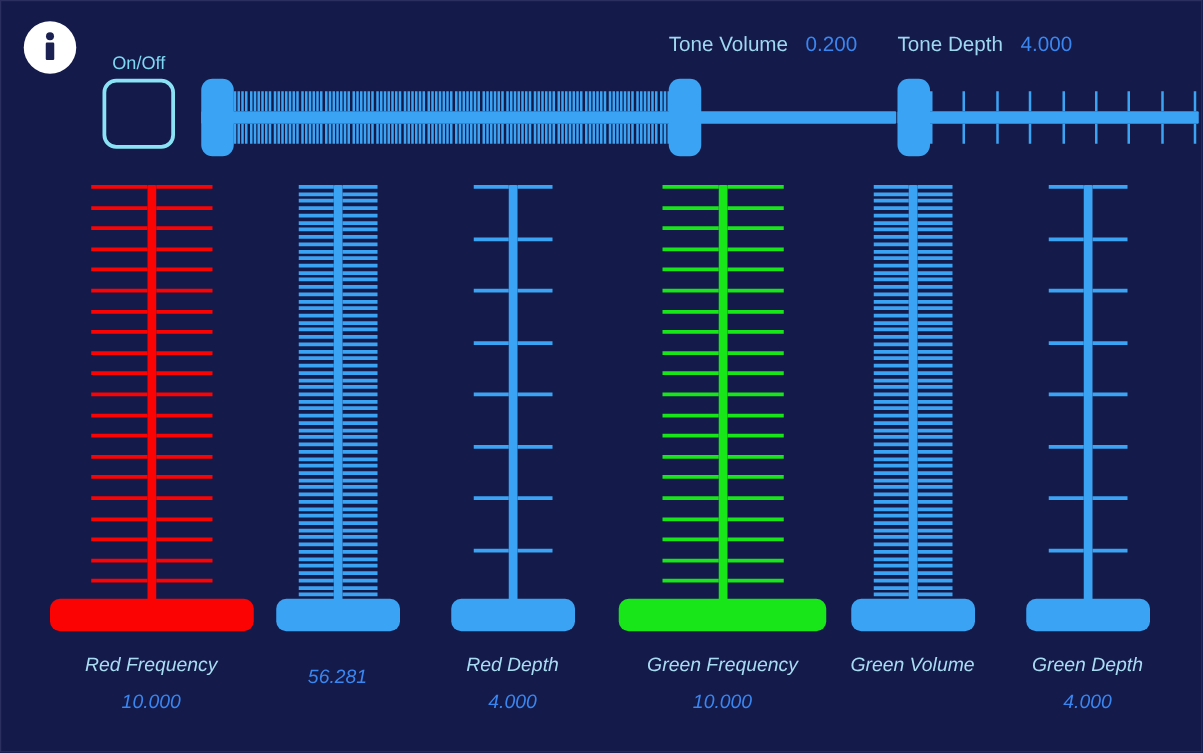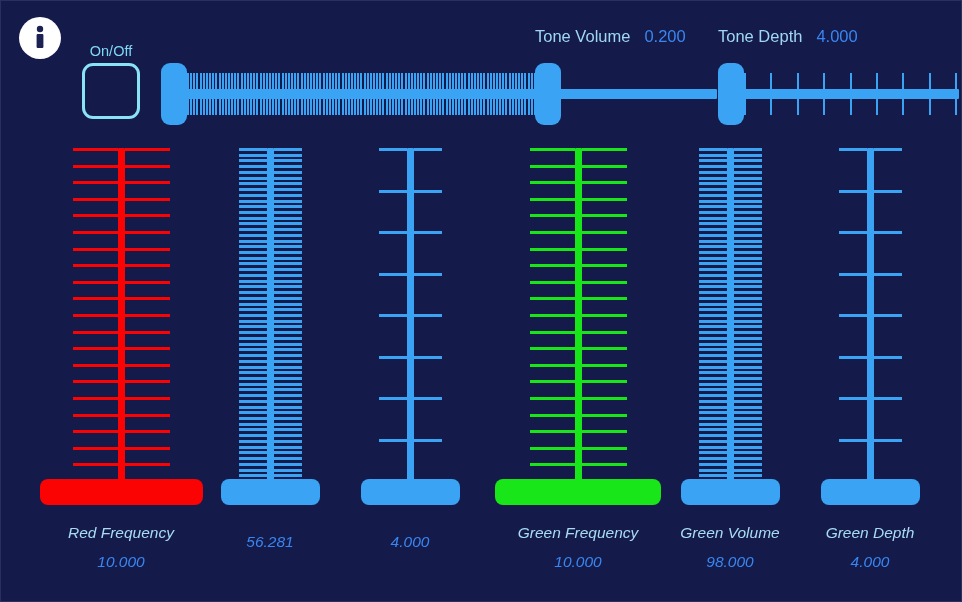--- a/index.html
+++ b/index.html
@@ -860,29 +860,29 @@
 
   <div id="captions">
       <div class="caption" style="left: 20px; width: 200px; top: 522px;">
         <div class="caption-label">Red Frequency</div>
         <div class="caption-value">10.000</div>
       </div>
       <div class="caption" style="left: 169px; width: 200px; top: 522px;">
         <div class="caption-value">56.281</div>
       </div>
       <div class="caption" style="left: 309px; width: 200px; top: 522px;">
+        <div class="caption-label">Red Depth</div>
         <div class="caption-value">4.000</div>
       </div>
       <div class="caption" style="left: 477px; width: 200px; top: 522px;">
         <div class="caption-label">Green Frequency</div>
         <div class="caption-value">10.000</div>
       </div>
       <div class="caption" style="left: 629px; width: 200px; top: 522px;">
         <div class="caption-label">Green Volume</div>
-        <div class="caption-value">98.000</div>
       </div>
       <div class="caption" style="left: 769px; width: 200px; top: 522px;">
         <div class="caption-label">Green Depth</div>
         <div class="caption-value">4.000</div>
       </div>
     </div>
 
 </div>
 
 </body></html>

